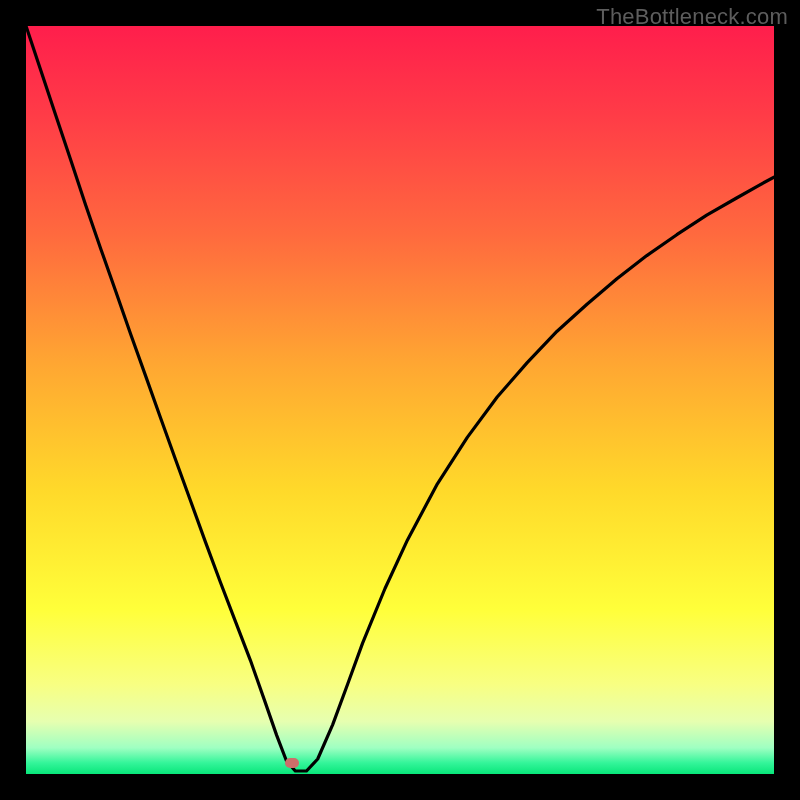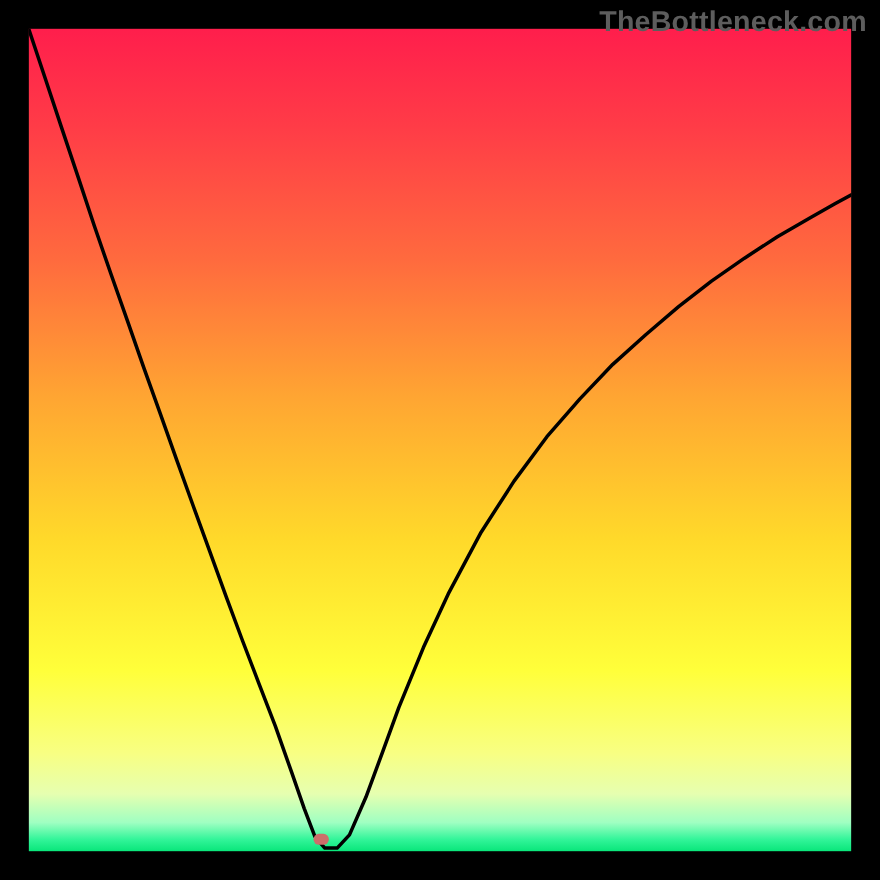--- a/index.html
+++ b/index.html
@@ -24,22 +24,22 @@
     left: 0;
     top: 0;
     width: 748px;
     height: 748px;
   }
   .watermark {
     position: absolute;
     top: 4px;
     right: 12px;
     color: #5d5d5d;
-    font-size: 26px;
-    font-weight: 700;
+    font-size: 22px;
+    font-weight: 400;
     letter-spacing: 0.2px;
   }
   .curve {
     position: absolute;
     left: 0;
     top: 0;
     width: 748px;
     height: 748px;
     pointer-events: none;
   }

